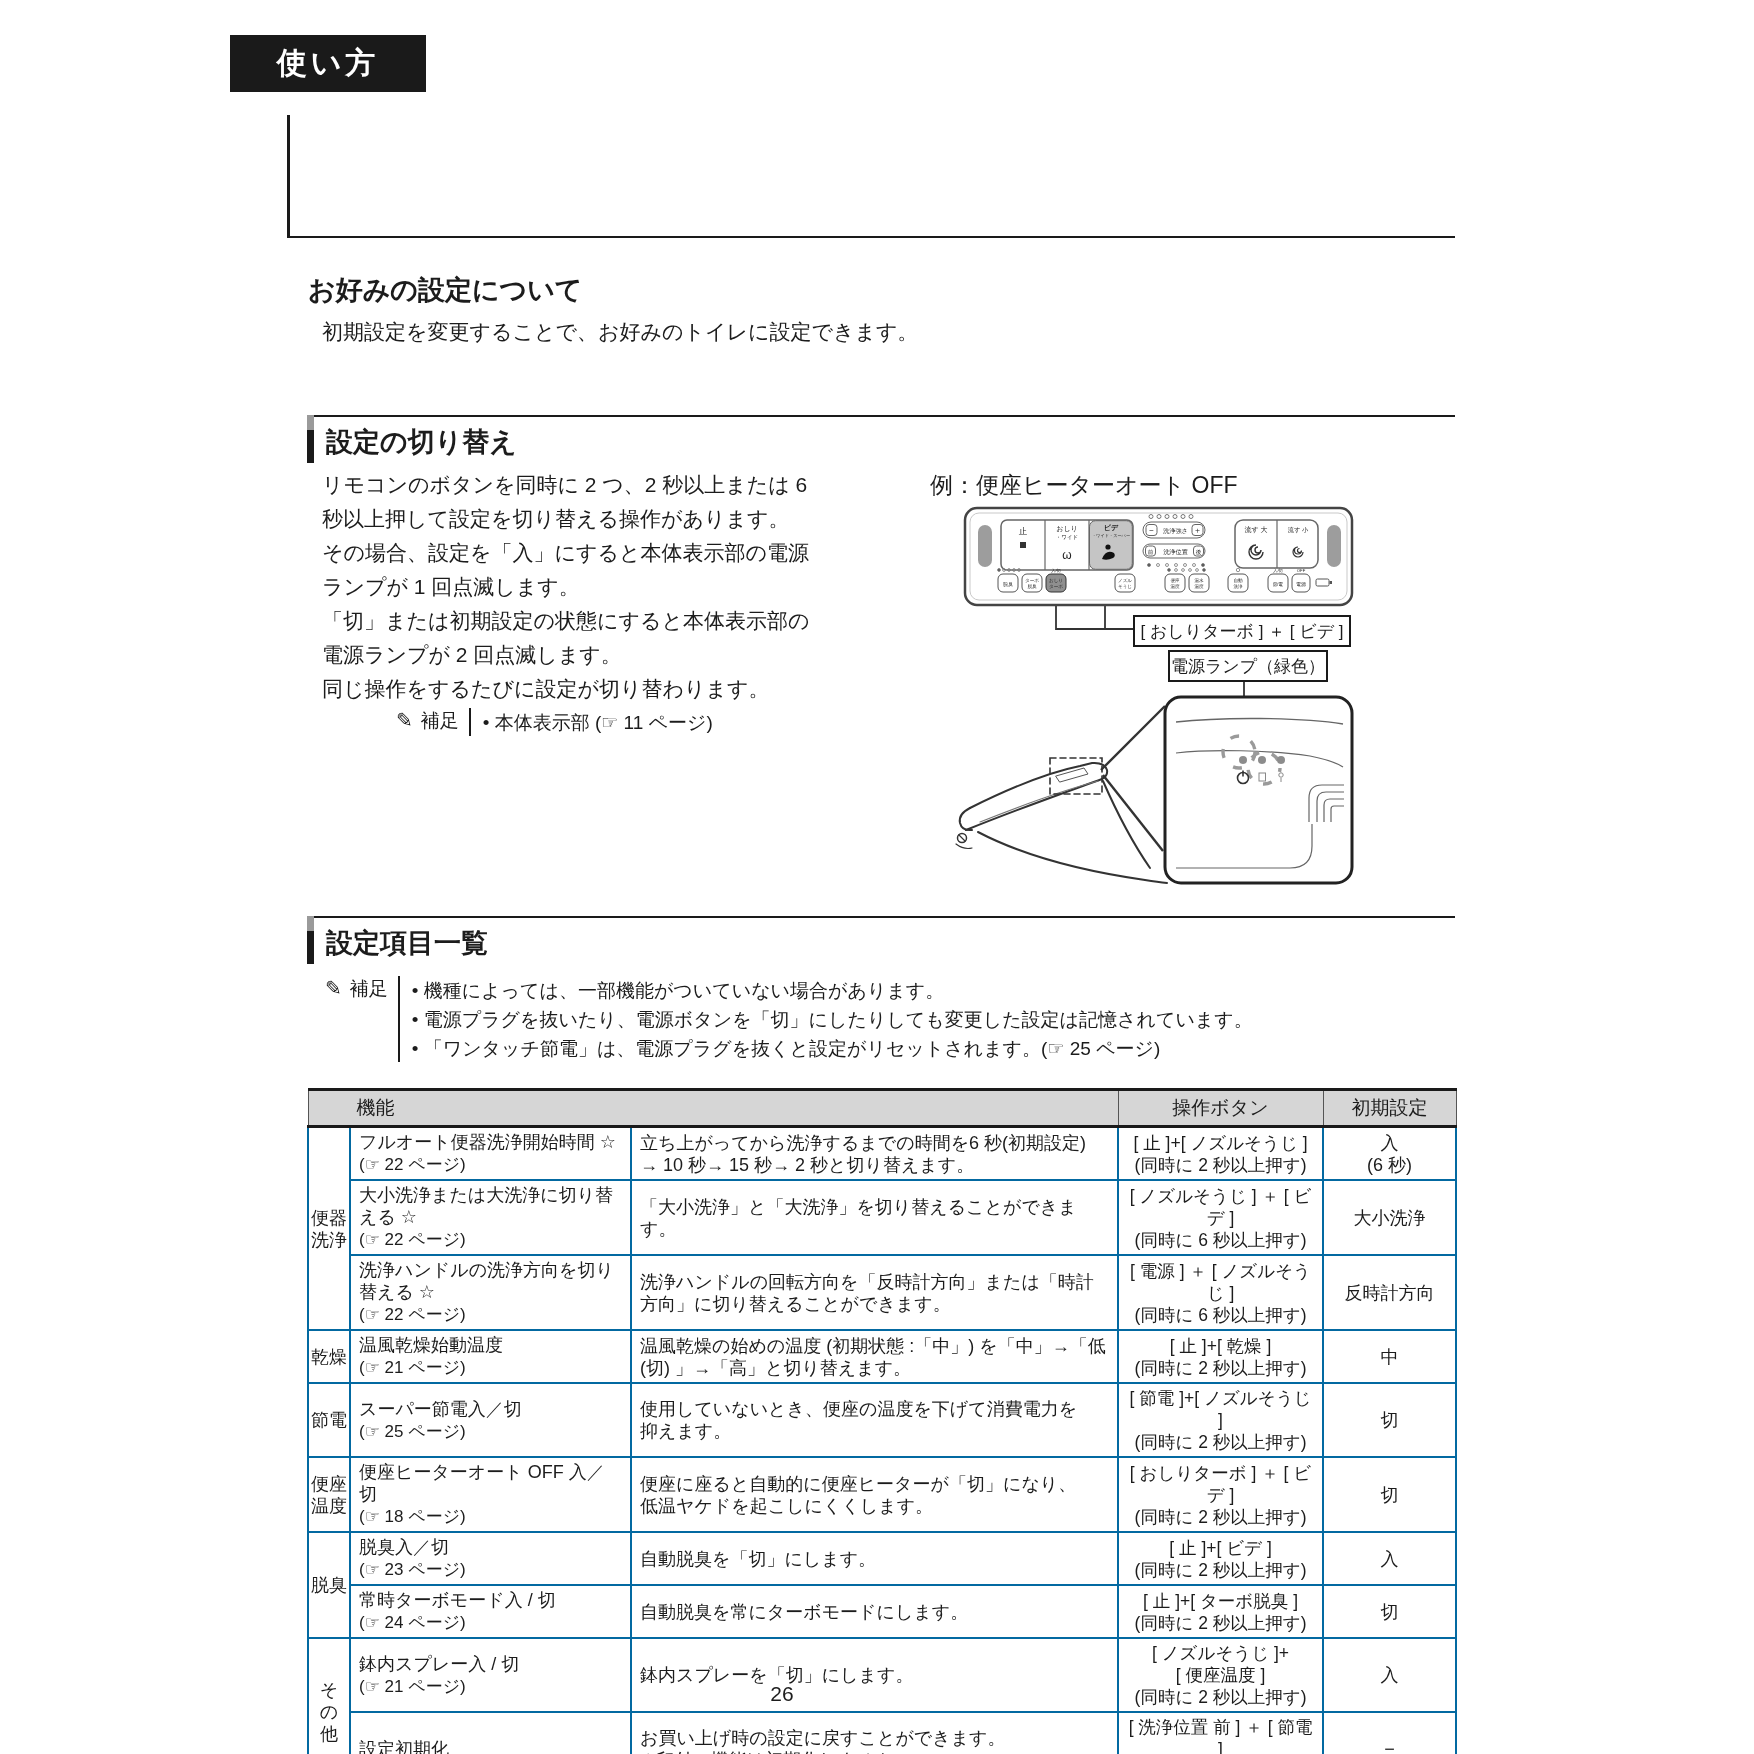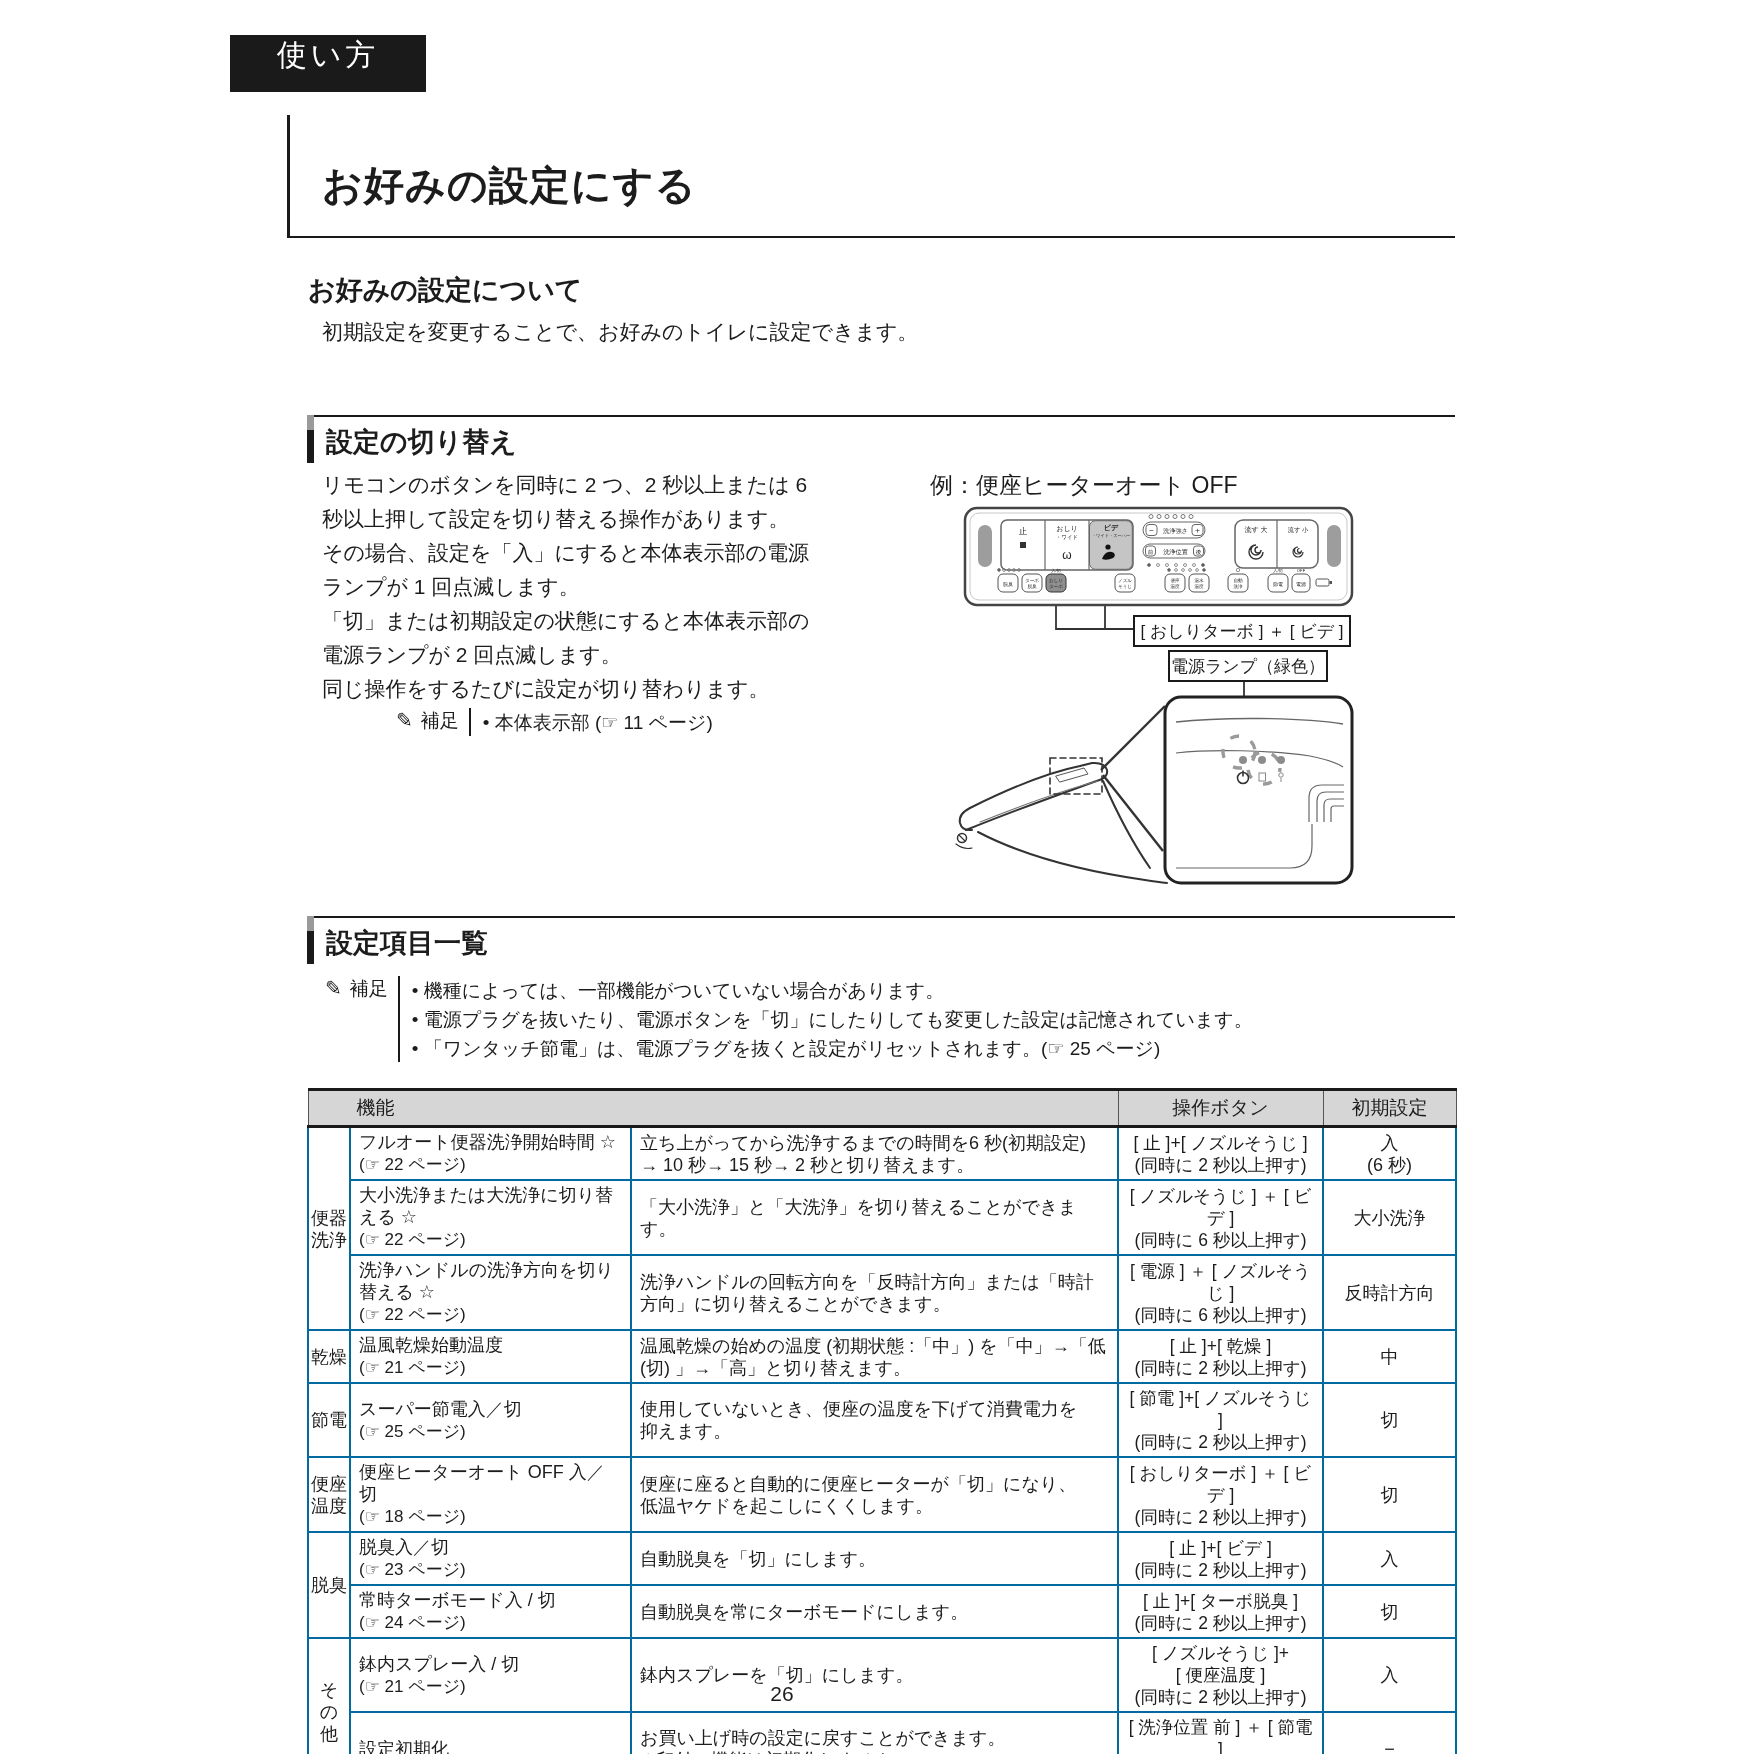--- a/index.html
+++ b/index.html
@@ -1,20 +1,20 @@
 <!DOCTYPE html>
 <html><head>
 <meta charset="utf-8">
 <style>
   html,body{margin:0;padding:0;background:#fff;}
   .page{position:relative;width:1754px;height:1754px;background:#fff;overflow:hidden;
         font-family:"Liberation Sans","DejaVu Sans",sans-serif;color:#1c1c1c;}
   .abs{position:absolute;}
-  .tab{background:#1a1a1a;color:#fff;font-size:30px;font-weight:normal;letter-spacing:4px;
-       display:flex;justify-content:center;}
+  .tab{background:#1a1a1a;color:#fff;font-size:30px;font-weight:bold;letter-spacing:4px;
+       display:flex;align-items:center;justify-content:center;}
   .doc-title{font-size:40px;font-weight:600;letter-spacing:1px;}
   .h-rule{background:#1a1a1a;height:2px;}
   .v-rule{background:#1a1a1a;width:3px;}
   .sec-bar{width:7px;height:48px;background:linear-gradient(to bottom,#9a9a9a 0%,#9a9a9a 32%,#1a1a1a 32%);}
   .sec-title{font-size:27px;font-weight:bold;}
   .sub-title{font-size:27px;font-weight:bold;}
   .body-text{font-size:21px;line-height:34px;white-space:pre-line;}
   .note-row{display:flex;align-items:flex-start;}
   .note-icon{font-size:20px;margin-right:8px;}
   .note-label{font-size:19px;margin-right:10px;white-space:nowrap;}
@@ -41,21 +41,20 @@
 </head>
 <body>
 
 <div class="page">
 
   <div class="abs tab" style="left:230px;top:35px;width:196px;height:57px;">
     <span>使い方</span>
   </div>
 
   <div class="abs v-rule" style="left:287px;top:115px;height:122px;"></div>
-  <div class="abs doc-title" style="left:322px;top:158px;">お好みの設定にする</div>
   <div class="abs h-rule" style="left:287px;top:236px;width:1168px;"></div>
 
   <div class="abs sec-title" style="left:308px;top:272px;">お好みの設定について</div>
   <div class="abs body-text" style="left:322px;top:315px;">初期設定を変更することで、お好みのトイレに設定できます。</div>
 
   <div class="abs h-rule" style="left:307px;top:415px;width:1148px;"></div>
   <div class="abs sec-bar" style="left:307px;top:415px;"></div>
   <div class="abs sub-title" style="left:326px;top:424px;">設定の切り替え</div>
   <div class="abs body-text" style="left:322px;top:468px;width:640px;">リモコンのボタンを同時に 2 つ、2 秒以上または 6
 秒以上押して設定を切り替える操作があります。

